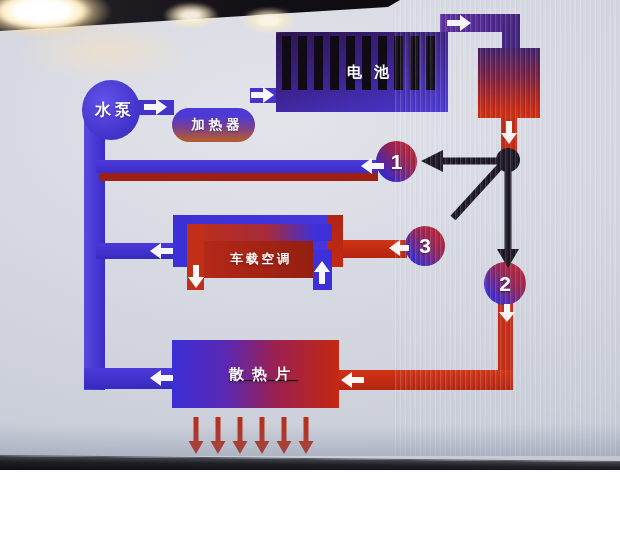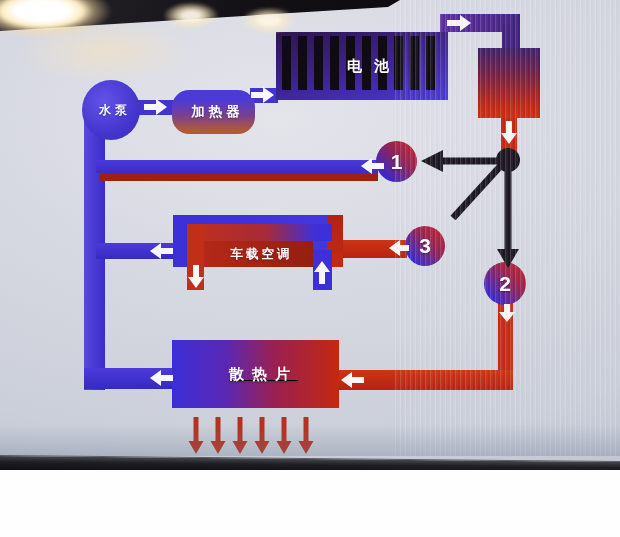--- a/index.html
+++ b/index.html
@@ -64,43 +64,43 @@
       <div class="pipe" style="left:501px;top:118px;width:16px;height:34px;background:#c22712;"></div>
       <div class="pipe" style="left:498px;top:300px;width:15px;height:90px;background:#c42a12;"></div>
       <div class="pipe" style="left:338px;top:370px;width:175px;height:20px;background:linear-gradient(180deg,#cf3315,#b52410);"></div>
       <div class="pipe" style="left:343px;top:240px;width:64px;height:18px;background:linear-gradient(180deg,#cf3315,#b52410);"></div>
 
       <div class="block" style="left:478px;top:48px;width:62px;height:70px;
                   background:linear-gradient(180deg,#3f1f68 0%,#6e1e46 35%,#c22712 85%,#c92d12 100%);"></div>
 
       <div class="block" style="left:82px;top:80px;width:58px;height:60px;border-radius:50%;
                   background:radial-gradient(circle at 38% 35%, #6252e8, #4334cc 65%, #3a2cb8 100%);">
-        <div class="lbl" style="font-size:12px;letter-spacing:4px;padding-left:4px;">水泵</div>
+        <div class="lbl" style="font-size:16px;letter-spacing:4px;padding-left:4px;">水泵</div>
       </div>
 
-      <div class="block" style="left:172px;top:90px;width:83px;height:44px;border-radius:17px;
+      <div class="block" style="left:172px;top:108px;width:83px;height:34px;border-radius:17px;
                   background:linear-gradient(180deg,#4c3ad6 22%,#7a4090 58%,#b05a38 92%);">
         <div class="lbl" style="font-size:13.5px;letter-spacing:4px;padding-left:4px;">加热器</div>
       </div>
 
-      <div class="block" style="left:276px;top:32px;width:172px;height:68px;
+      <div class="block" style="left:276px;top:32px;width:172px;height:80px;
                   background:linear-gradient(165deg,#2e1550 0%,#3d2390 50%,#4a38d4 100%);">
         <div style="position:absolute;left:6px;top:4px;width:160px;height:54px;
                     background:repeating-linear-gradient(90deg,#0f0a16 0 9px,rgba(0,0,0,0) 9px 16px);"></div>
         <div class="lbl" style="position:absolute;left:0;top:0;font-size:15px;letter-spacing:12px;padding-left:12px;">电池</div>
       </div>
 
       <div class="block" style="left:173px;top:215px;width:170px;height:52px;
                   background:linear-gradient(90deg,#3b2fd6,#4636de);"></div>
       <div class="pipe" style="left:327px;top:215px;width:16px;height:52px;background:linear-gradient(180deg,#b02414,#c42a12);"></div>
       <div class="pipe" style="left:188px;top:224px;width:144px;height:17px;
                   background:linear-gradient(90deg,#c03018 0%,#a62a3a 55%,#3e30d8 88%);"></div>
       <div class="pipe" style="left:187px;top:224px;width:17px;height:66px;background:#c03018;"></div>
       <div class="pipe" style="left:313px;top:250px;width:19px;height:40px;background:#3e30d8;"></div>
-      <div class="block" style="left:204px;top:241px;width:109px;height:26px;
+      <div class="block" style="left:204px;top:241px;width:109px;height:37px;
                   background:linear-gradient(90deg,#b42818,#941f10);">
         <div class="lbl" style="font-size:12.5px;letter-spacing:3px;padding-left:3px;">车载空调</div>
       </div>
 
       <div class="block" style="left:172px;top:340px;width:167px;height:68px;
                   background:linear-gradient(90deg,#3c2ed6 0%,#5a28b4 32%,#9c2050 62%,#c42810 100%);text-decoration:underline;">
         <div class="lbl" style="font-size:15px;letter-spacing:8px;padding-left:8px;">散热片</div>
       </div>
 
       <div class="valve" style="left:376px;top:141px;width:41px;height:41px;">

